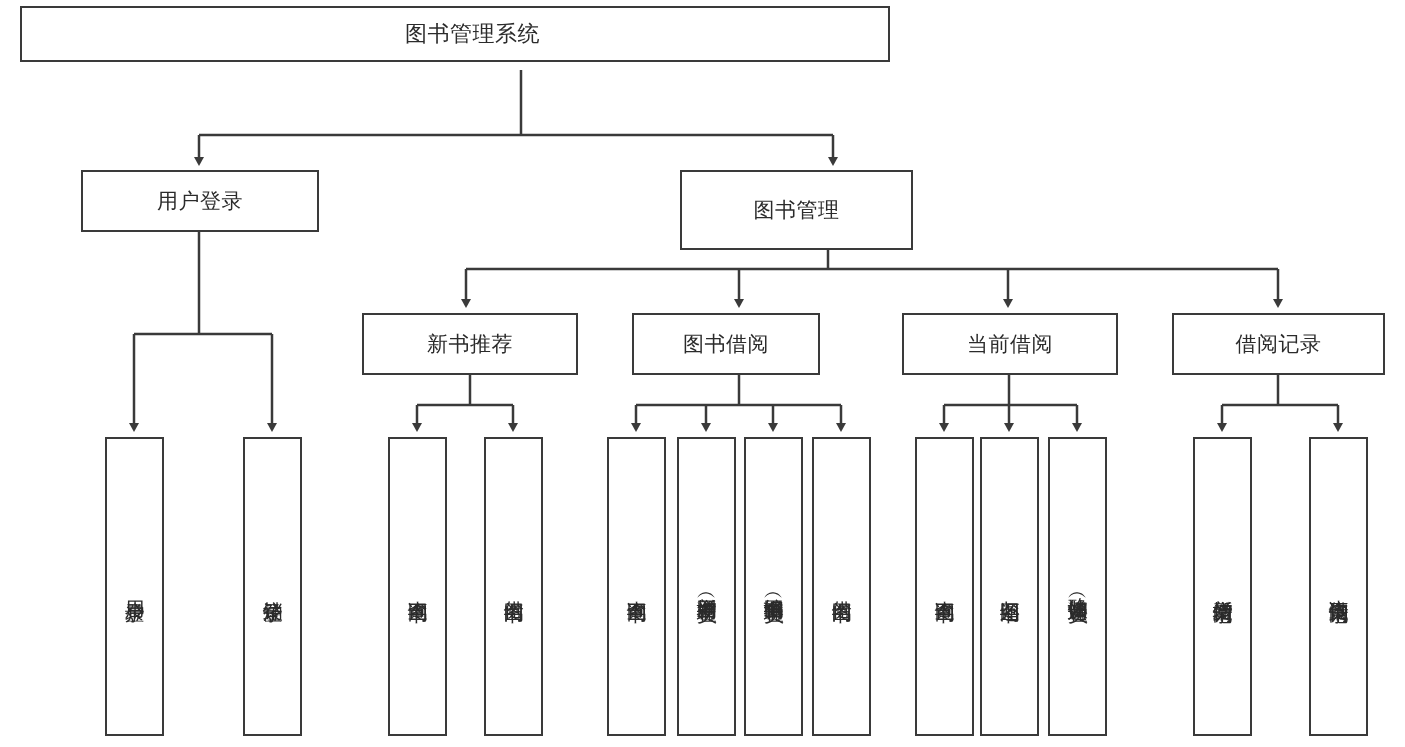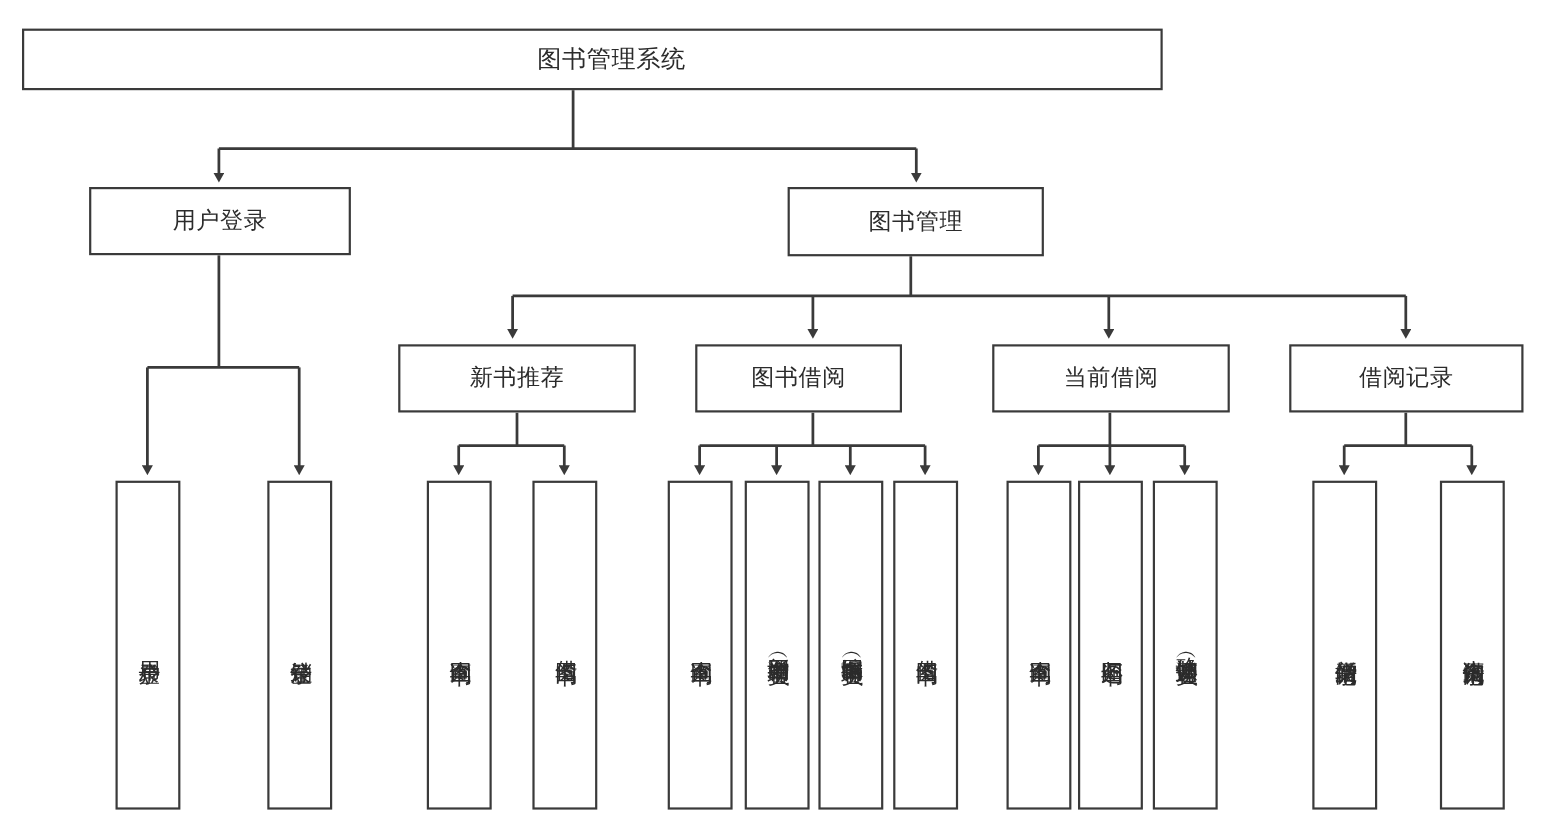--- a/index.html
+++ b/index.html
@@ -111,25 +111,25 @@
       <path d="M1009,405 L1009,424" marker-end="url(#arrow)"></path>
       <path d="M1077,405 L1077,424" marker-end="url(#arrow)"></path>
 
       <path d="M1278,375 L1278,405"></path>
       <path d="M1222,405 L1338,405"></path>
       <path d="M1222,405 L1222,424" marker-end="url(#arrow)"></path>
       <path d="M1338,405 L1338,424" marker-end="url(#arrow)"></path>
     </g>
   </svg>
 
-  <div class="node horiz root" style="left:20px; top:26px; width:1037px; height:56px;padding-left:35px;">图书管理系统</div>
+  <div class="node horiz root" style="left:20px; top:6px; width:870px; height:56px;padding-left:35px;">图书管理系统</div>
 
   <div class="node horiz" style="left:81px; top:170px; width:238px; height:62px;">用户登录</div>
 
-  <div class="node horiz" style="left:716px; top:170px; width:233px; height:63px;">图书管理</div>
+  <div class="node horiz" style="left:680px; top:170px; width:233px; height:80px;">图书管理</div>
 
   <div class="node horiz" style="left:362px; top:313px; width:216px; height:62px;">新书推荐</div>
 
   <div class="node horiz" style="left:632px; top:313px; width:188px; height:62px;">图书借阅</div>
 
   <div class="node horiz" style="left:1172px; top:313px; width:213px; height:62px;">借阅记录</div>
 
   <div class="node horiz" style="left:902px; top:313px; width:216px; height:62px;">当前借阅</div>
 
   <div class="node vert" style="left:105px; top:437px; width:59px; height:299px;">用户登录</div>

